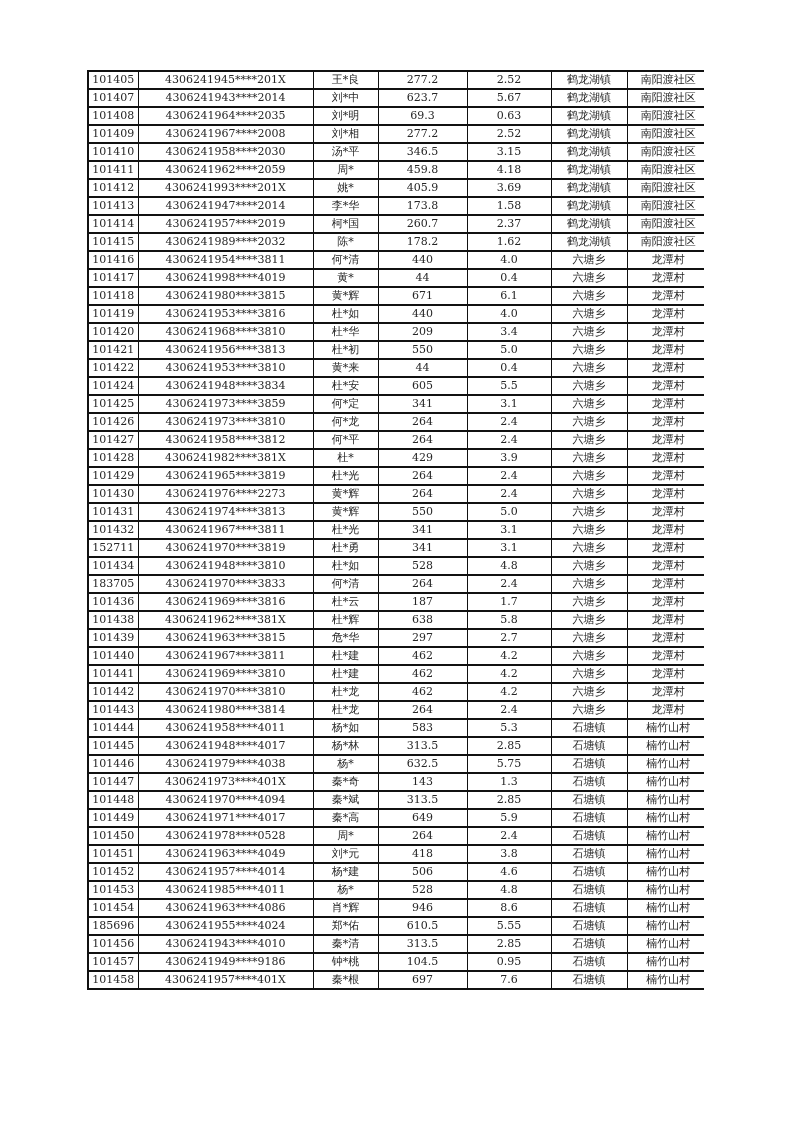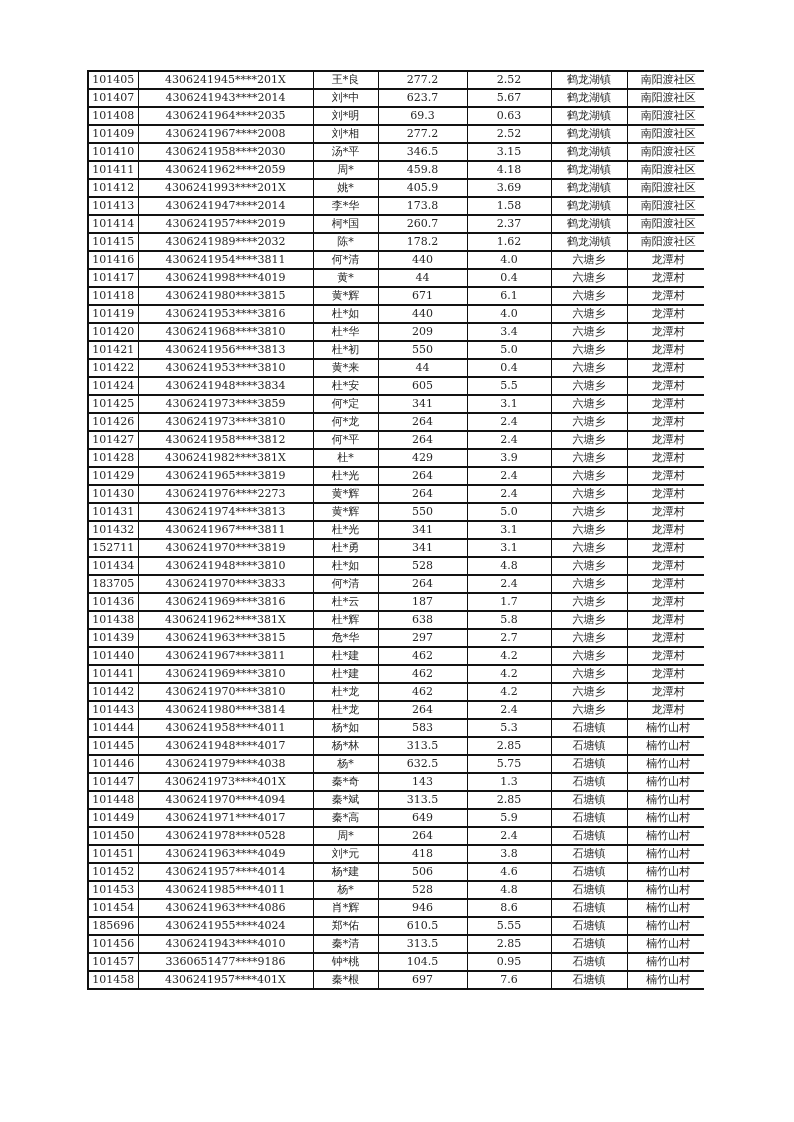--- a/index.html
+++ b/index.html
@@ -499,21 +499,21 @@
           <td>101456</td>
           <td>4306241943****4010</td>
           <td>秦*清</td>
           <td>313.5</td>
           <td>2.85</td>
           <td>石塘镇</td>
           <td>楠竹山村</td>
         </tr>
         <tr>
           <td>101457</td>
-          <td>3360651477****9186</td>
+          <td>4306241949****9186</td>
           <td>钟*桃</td>
           <td>104.5</td>
           <td>0.95</td>
           <td>石塘镇</td>
           <td>楠竹山村</td>
         </tr>
         <tr>
           <td>101458</td>
           <td>4306241957****401X</td>
           <td>秦*根</td>

